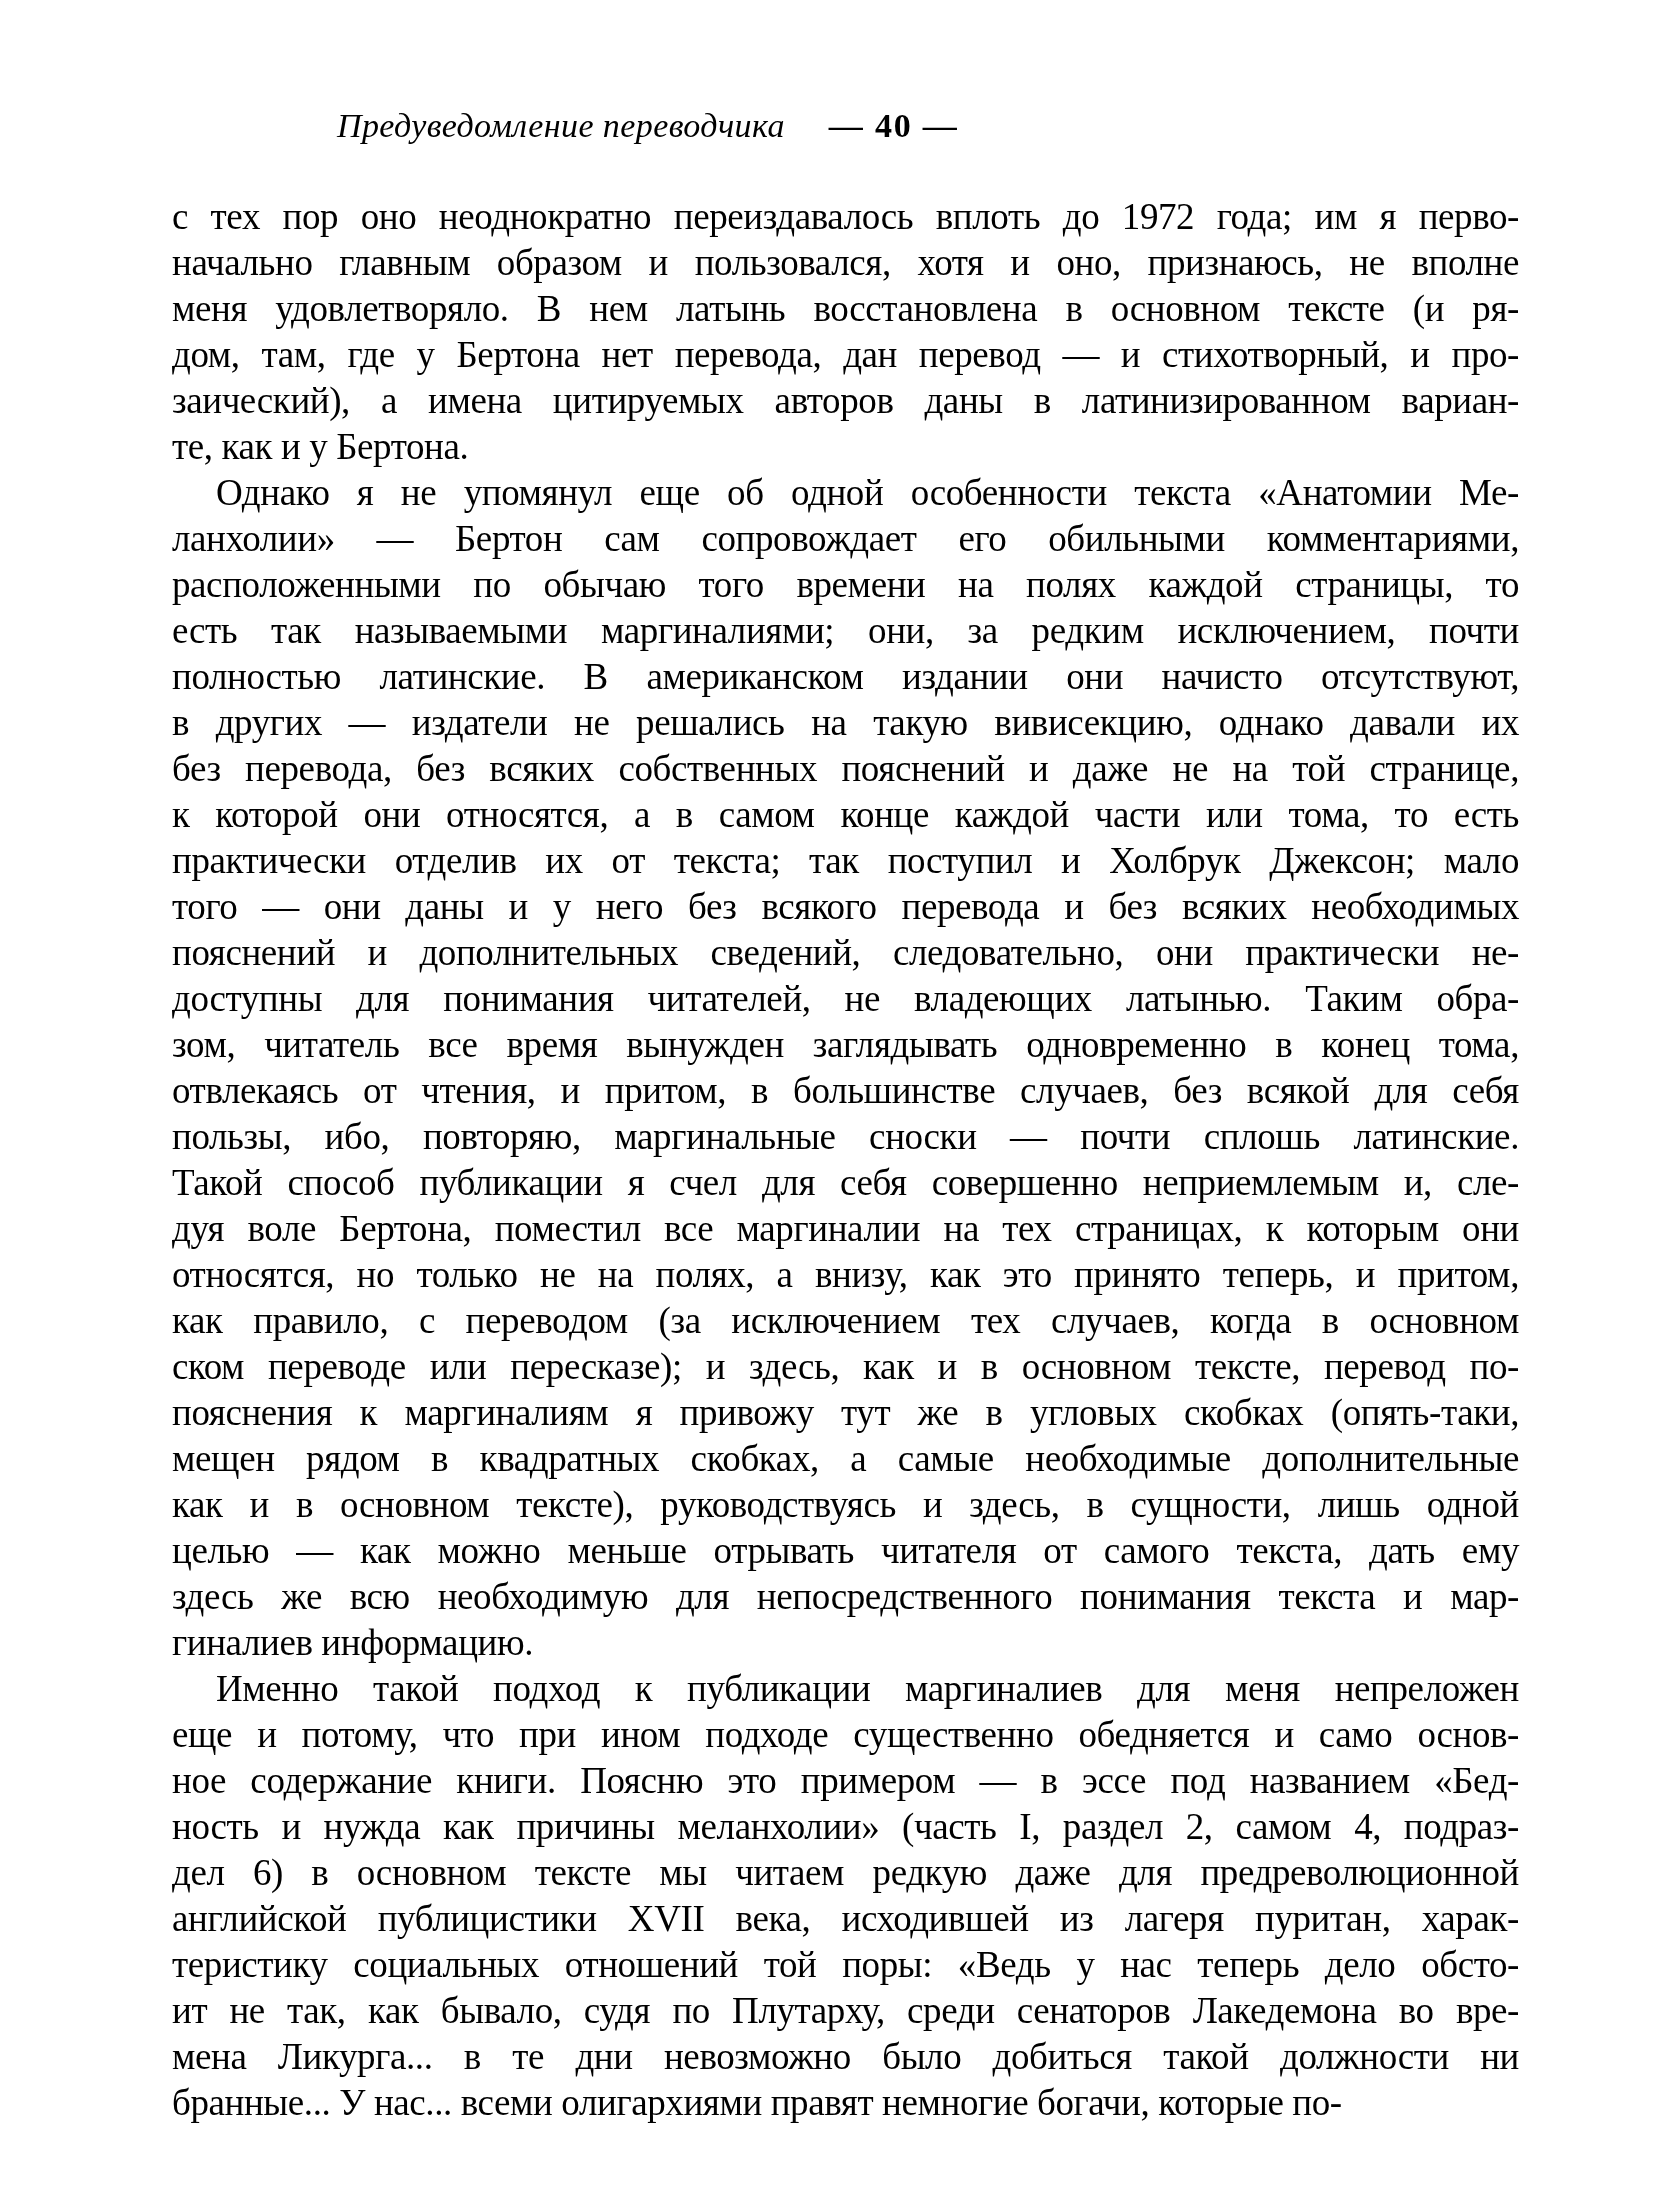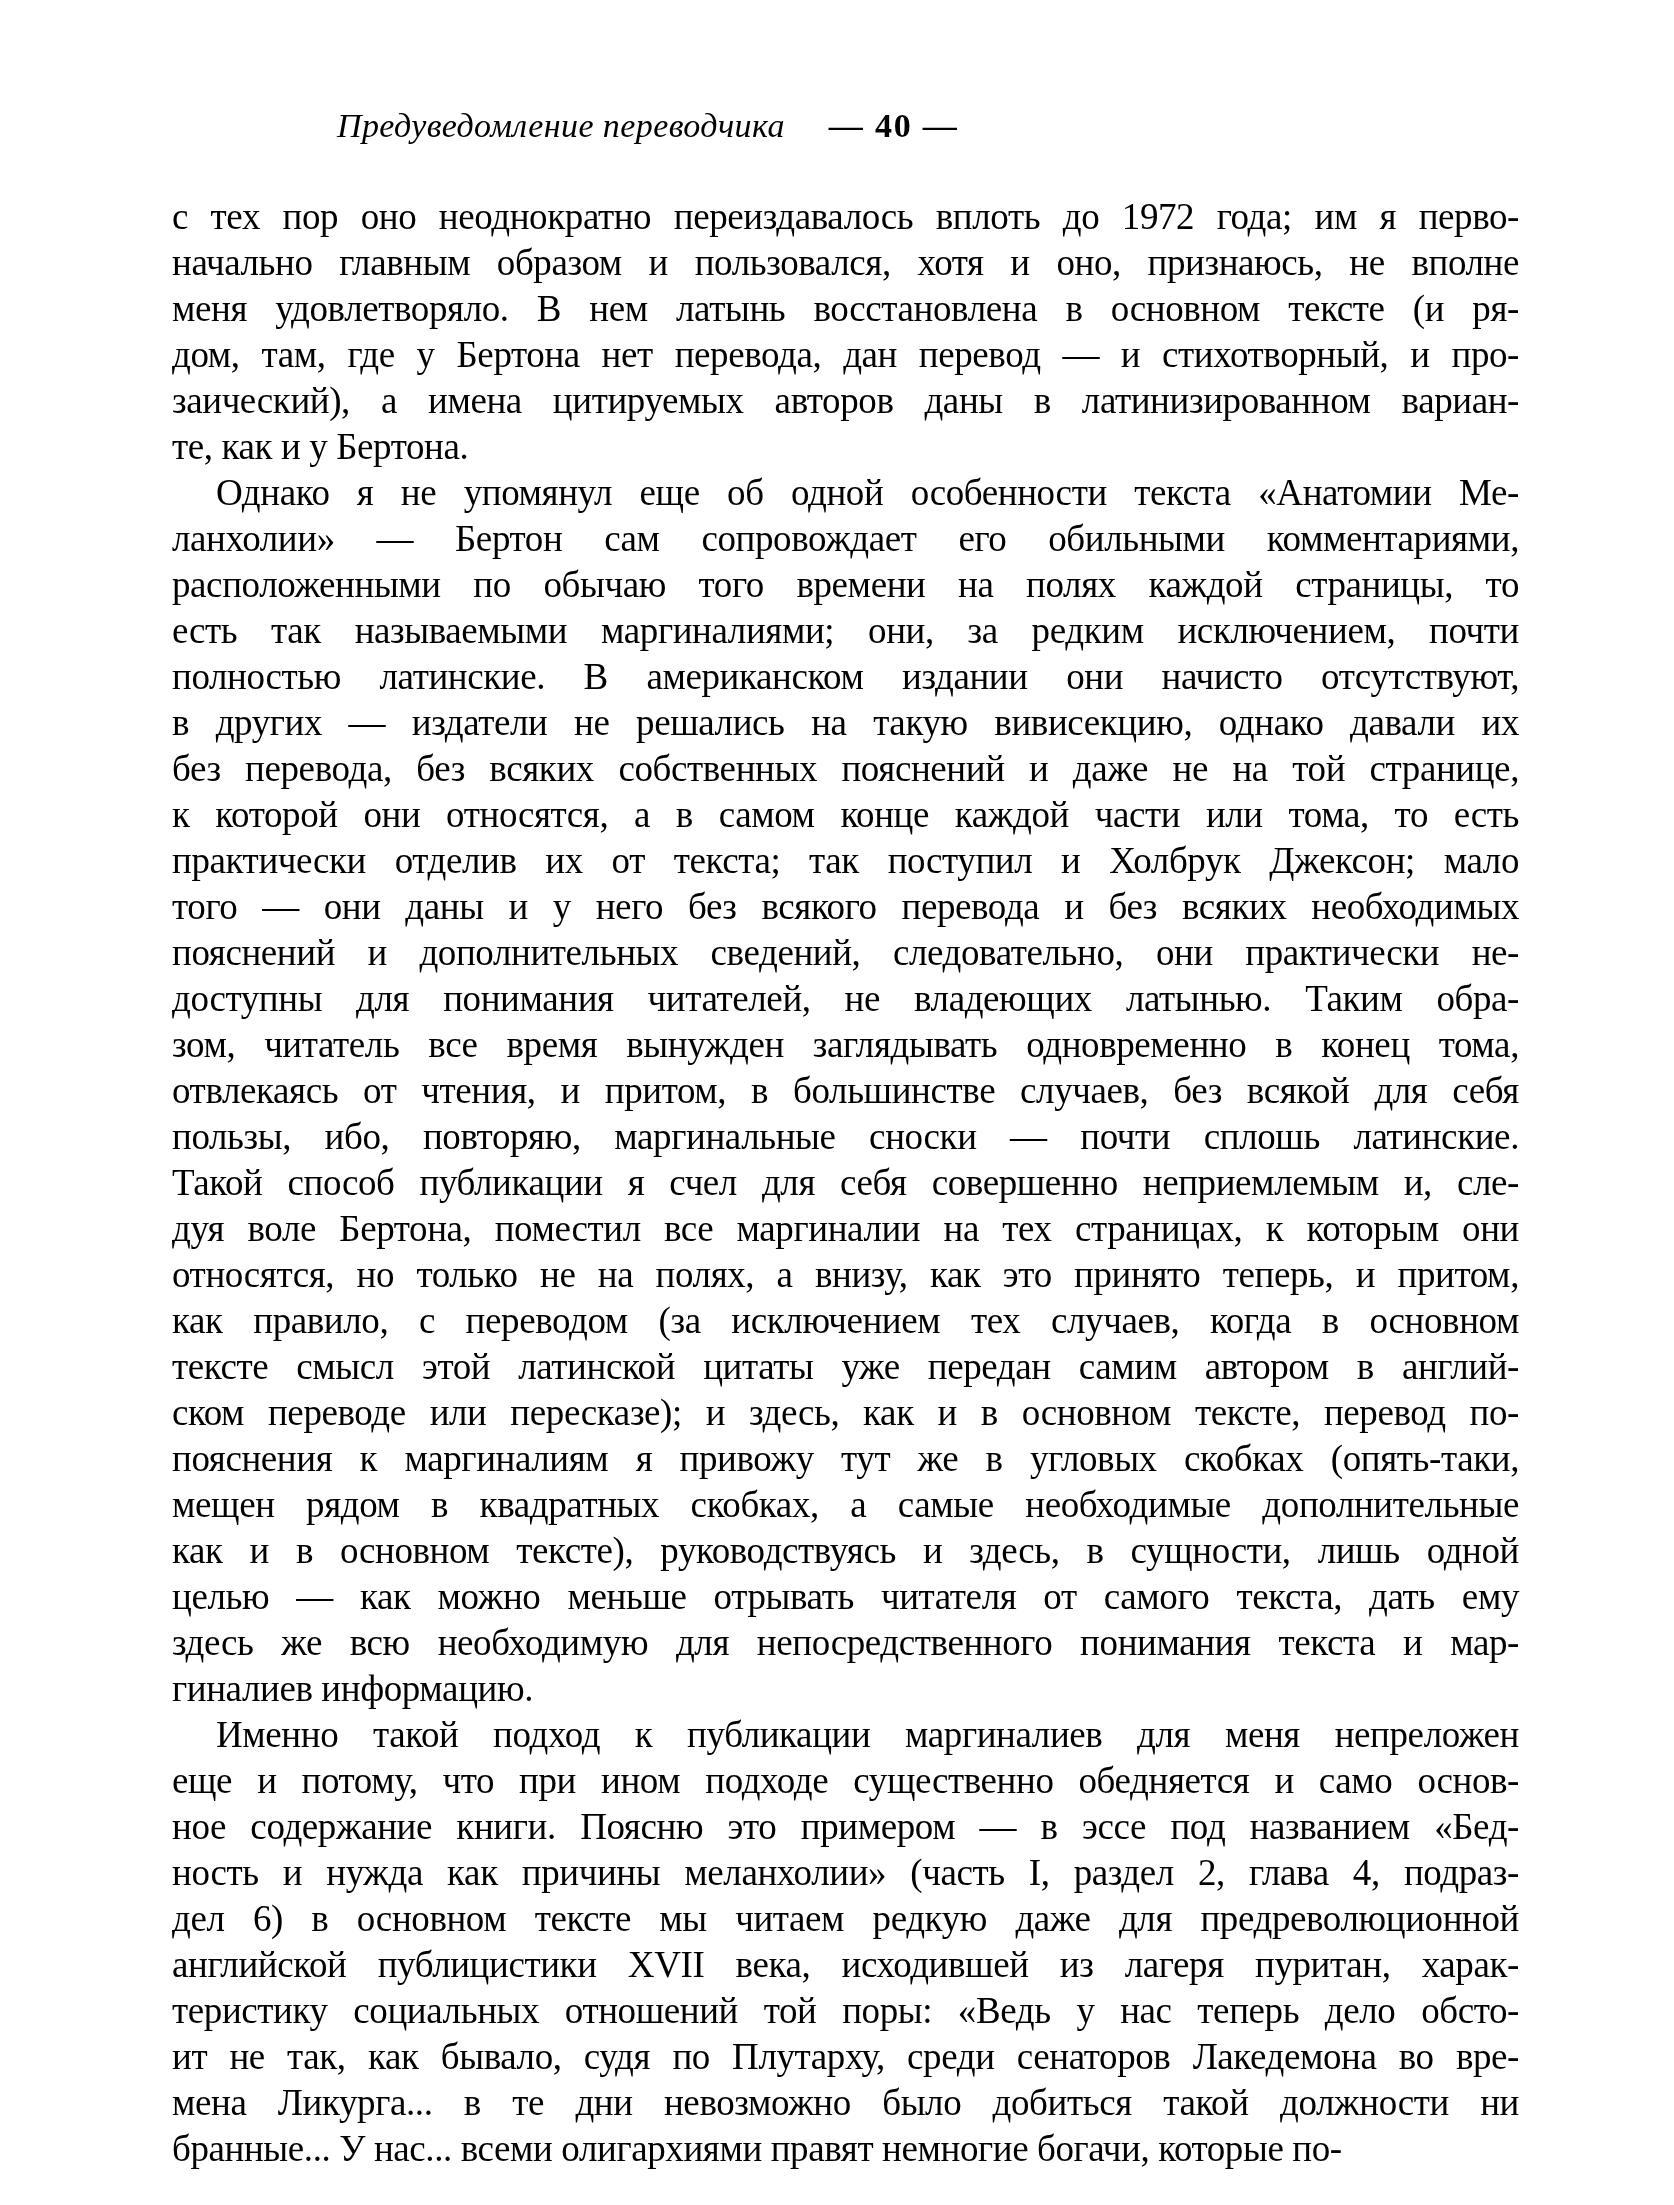--- a/index.html
+++ b/index.html
@@ -82,32 +82,31 @@
       <div class="line">того — они даны и у него без всякого перевода и без всяких необходимых</div>
       <div class="line">пояснений и дополнительных сведений, следовательно, они практически не-</div>
       <div class="line">доступны для понимания читателей, не владеющих латынью. Таким обра-</div>
       <div class="line">зом, читатель все время вынужден заглядывать одновременно в конец тома,</div>
       <div class="line">отвлекаясь от чтения, и притом, в большинстве случаев, без всякой для себя</div>
       <div class="line">пользы, ибо, повторяю, маргинальные сноски — почти сплошь латинские.</div>
       <div class="line">Такой способ публикации я счел для себя совершенно неприемлемым и, сле-</div>
       <div class="line">дуя воле Бертона, поместил все маргиналии на тех страницах, к которым они</div>
       <div class="line">относятся, но только не на полях, а внизу, как это принято теперь, и притом,</div>
       <div class="line">как правило, с переводом (за исключением тех случаев, когда в основном</div>
-      <div class="line">тексте смысл этой латинской цитаты уже передан самим автором в англий-</div>
       <div class="line">ском переводе или пересказе); и здесь, как и в основном тексте, перевод по-</div>
       <div class="line">пояснения к маргиналиям я привожу тут же в угловых скобках (опять-таки,</div>
       <div class="line">мещен рядом в квадратных скобках, а самые необходимые дополнительные</div>
       <div class="line">как и в основном тексте), руководствуясь и здесь, в сущности, лишь одной</div>
       <div class="line">целью — как можно меньше отрывать читателя от самого текста, дать ему</div>
       <div class="line">здесь же всю необходимую для непосредственного понимания текста и мар-</div>
       <div class="line par-end">гиналиев информацию.</div>
       <div class="line indent">Именно такой подход к публикации маргиналиев для меня непреложен</div>
       <div class="line">еще и потому, что при ином подходе существенно обедняется и само основ-</div>
       <div class="line">ное содержание книги. Поясню это примером — в эссе под названием «Бед-</div>
-      <div class="line">ность и нужда как причины меланхолии» (часть I, раздел 2, глава 4, подраз-</div>
+      <div class="line">ность и нужда как причины меланхолии» (часть I, раздел 2, самом 4, подраз-</div>
       <div class="line">дел 6) в основном тексте мы читаем редкую даже для предреволюционной</div>
       <div class="line">английской публицистики XVII века, исходившей из лагеря пуритан, харак-</div>
       <div class="line">теристику социальных отношений той поры: «Ведь у нас теперь дело обсто-</div>
       <div class="line">ит не так, как бывало, судя по Плутарху, среди сенаторов Лакедемона во вре-</div>
       <div class="line">мена Ликурга... в те дни невозможно было добиться такой должности ни</div>
       <div class="line par-end">бранные... У нас... всеми олигархиями правят немногие богачи, которые по-</div>
     </div>
 
 </div>
 

